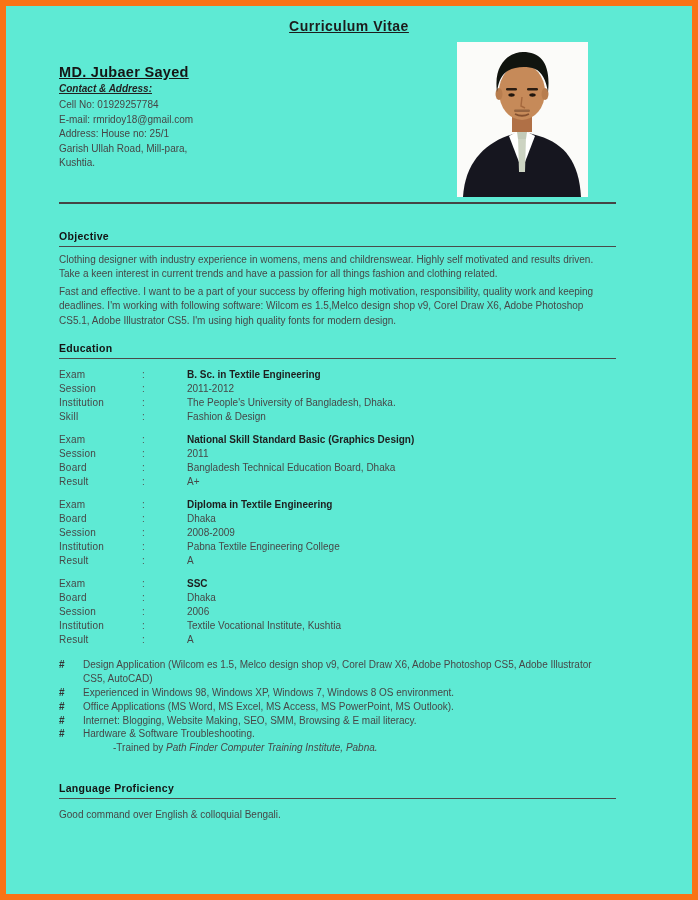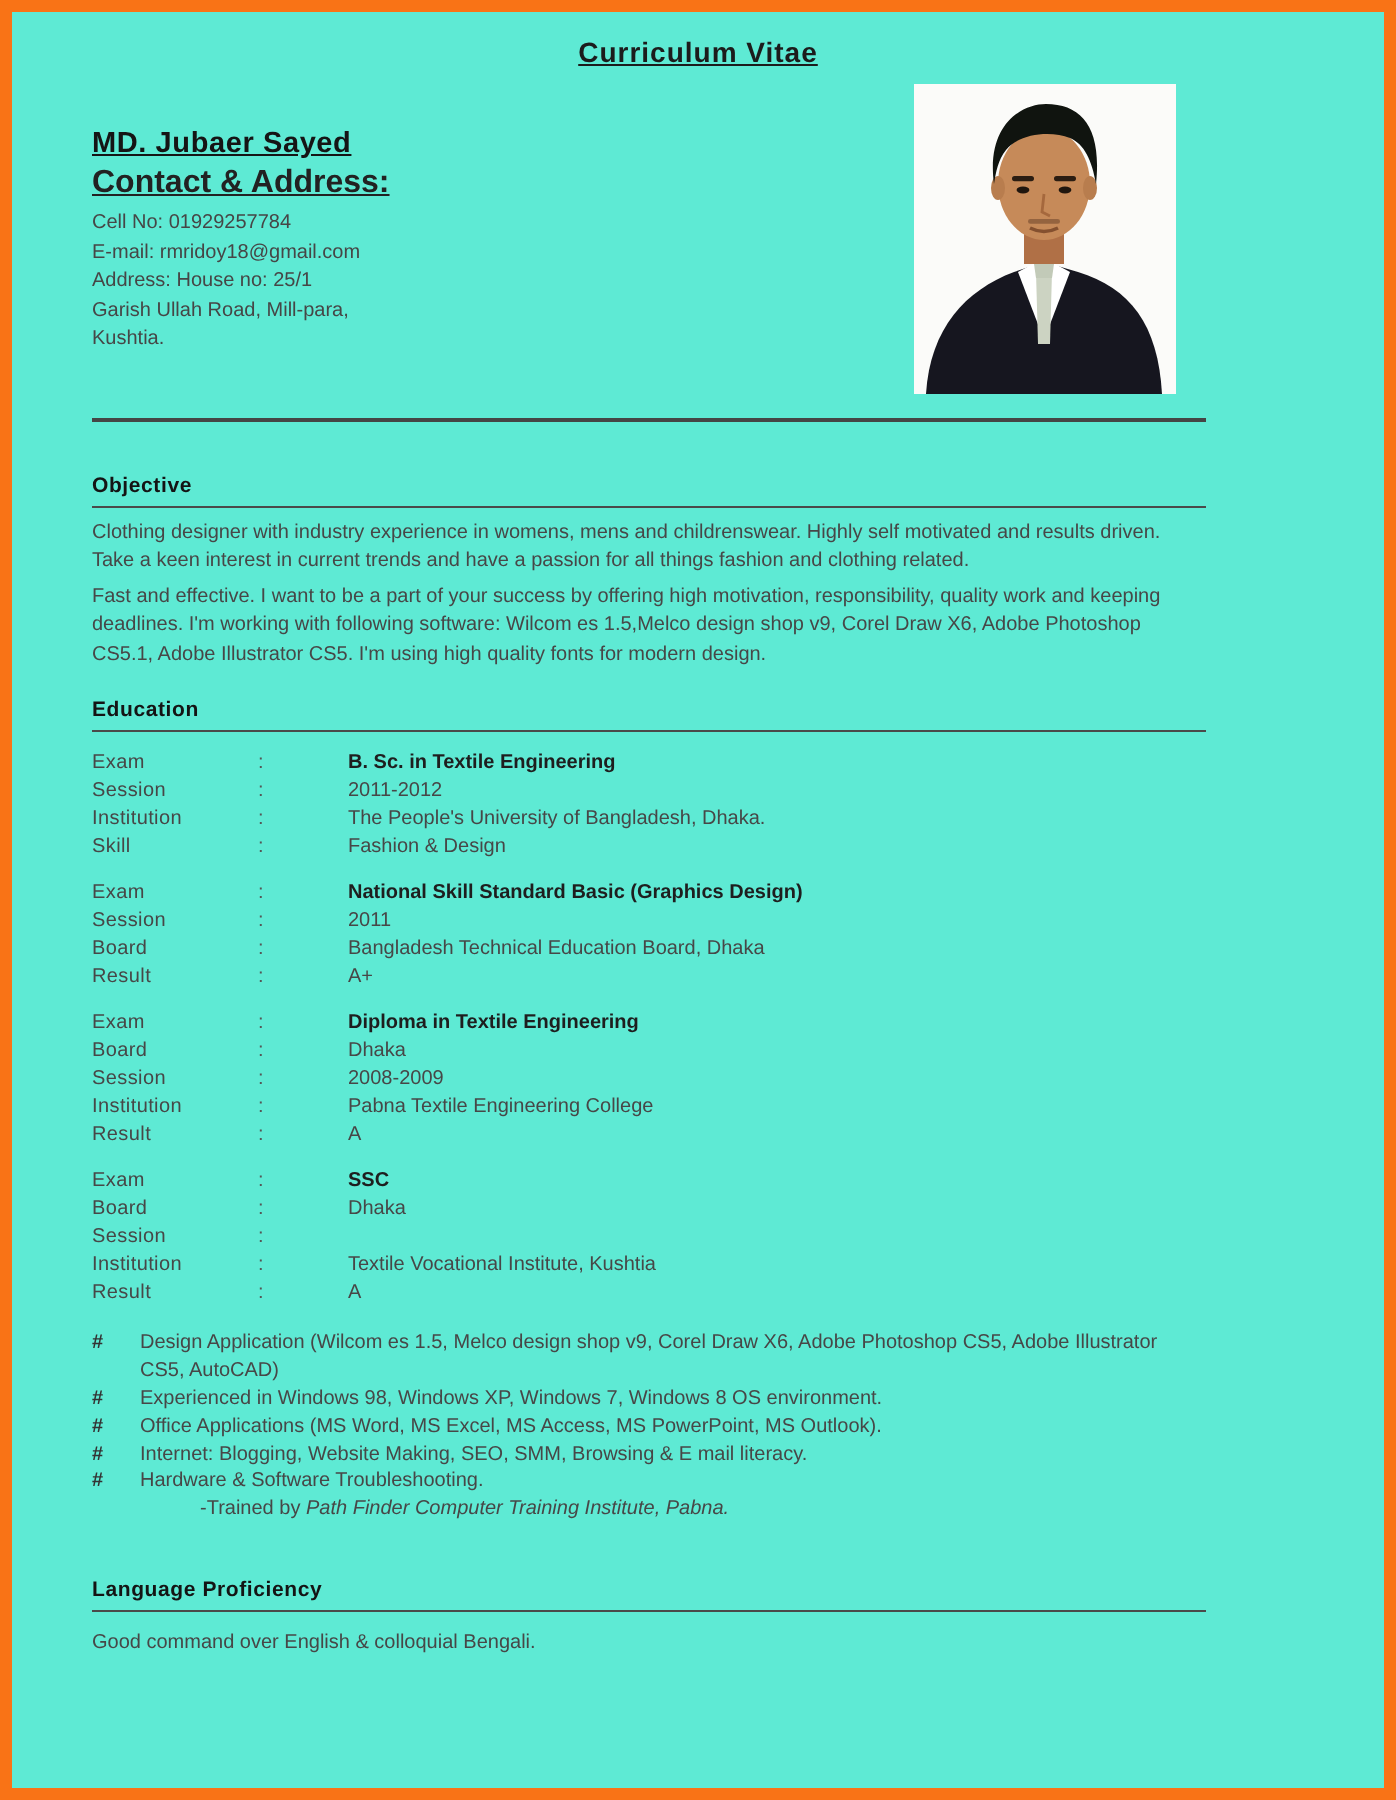--- a/index.html
+++ b/index.html
@@ -19,37 +19,38 @@
     margin-top: 12px;
     text-align: center;
     font-size: 14px;
     font-weight: bold;
     color: #1c1c1c;
     letter-spacing: 0.5px;
   }
   .doc-title span { text-decoration: underline; }
 
   .content {
-    margin-left: 40px;
+    margin-left: 53px;
     width: 557px;
     color: #3f3f3f;
   }
 
   .person-name {
     margin-top: 30px;
     font-size: 14.5px;
     font-weight: bold;
     color: #151515;
     text-decoration: underline;
     letter-spacing: 0.3px;
   }
   .contact-heading {
     margin-top: 3px;
-    font-size: 16px;
+    font-size: 10px;
     font-weight: bold;
+    font-style: italic;
     color: #222;
     text-decoration: underline;
   }
   .contact-lines { margin-top: 4px; font-size: 10px; line-height: 14.5px; color: #464646; }
 
   .photo {
     position: absolute;
     left: 451px;
     top: 36px;
     width: 131px;
@@ -242,20 +243,21 @@
         <span class="edu-value bold">SSC</span>
       </div>
       <div class="edu-row">
         <span class="edu-label">Board</span>
         <span class="edu-colon">:</span>
         <span class="edu-value">Dhaka</span>
       </div>
       <div class="edu-row">
         <span class="edu-label">Session</span>
         <span class="edu-colon">:</span>
+        <span class="edu-value">2006</span>
       </div>
       <div class="edu-row">
         <span class="edu-label">Institution</span>
         <span class="edu-colon">:</span>
         <span class="edu-value">Textile Vocational Institute, Kushtia</span>
       </div>
       <div class="edu-row">
         <span class="edu-label">Result</span>
         <span class="edu-colon">:</span>
         <span class="edu-value">A</span>

